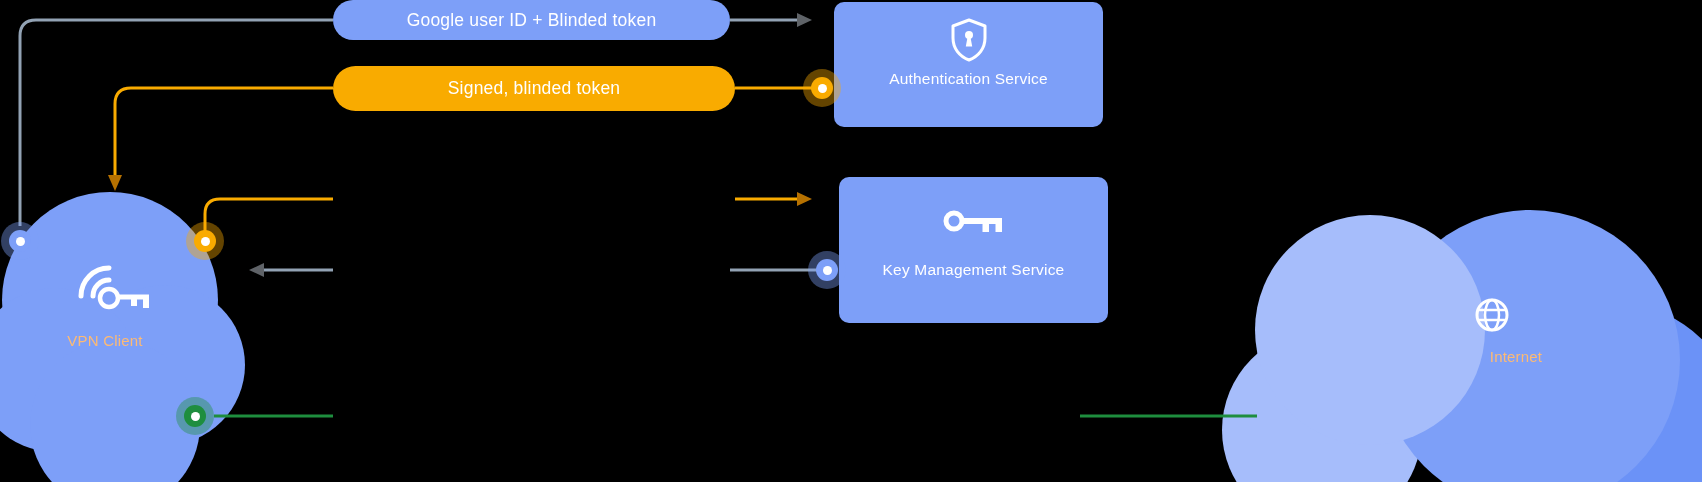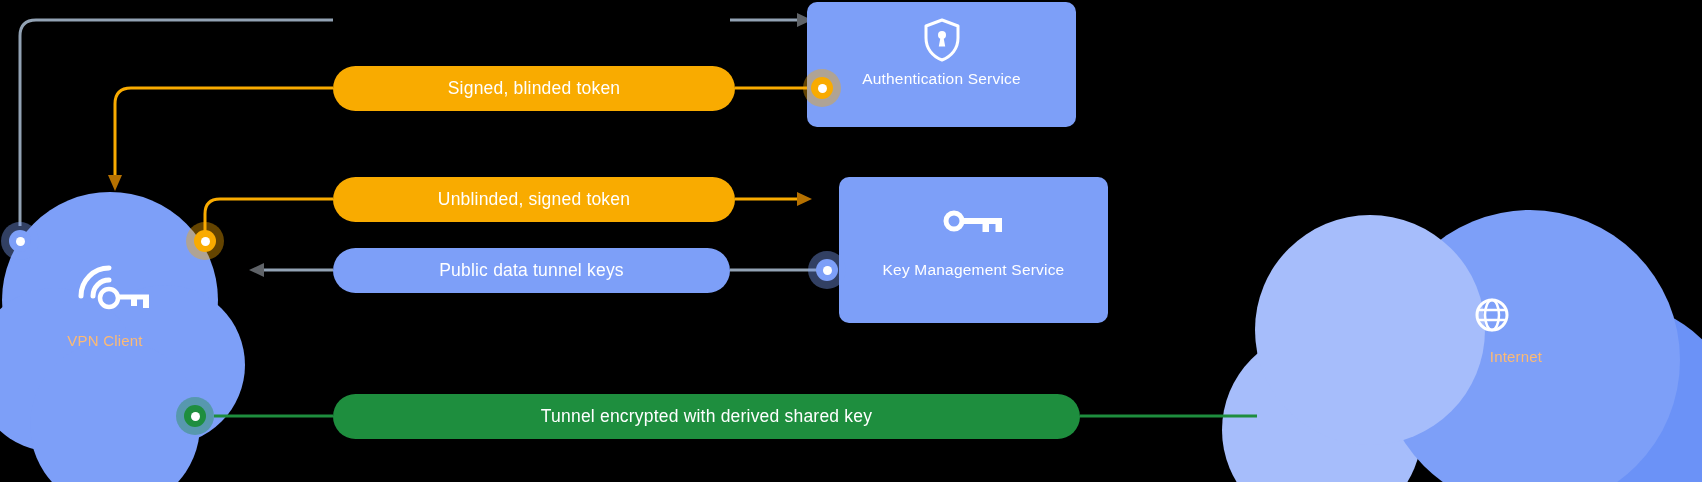--- a/index.html
+++ b/index.html
@@ -70,34 +70,28 @@
       <path class="s-gray" d="M827 270 H730"></path>
       <path class="s-gray" d="M333 270 H264"></path>
       <polygon class="f-agray" points="264,263 249,270 264,277"></polygon>
     </g>
     <g>
       <path class="s-green" d="M214 416 H333"></path>
       <path class="s-green" d="M1080 416 H1257"></path>
     </g>
   </svg>
 
+  <div class="pill" style="left: 333px; top: 0px; width: 397px; height: 40px; background: rgb(125, 159, 248);">
+    <span>Google user ID + Blinded token</span>
+  </div>
   <div class="pill" style="left: 333px; top: 66px; width: 402px; height: 45px; background: rgb(249, 171, 0);">
     <span>Signed, blinded token</span>
   </div>
-  <div class="pill" style="left: 333px; top: 177px; width: 402px; height: 45px; background: rgb(249, 171, 0);">
-    <span>Unblinded, signed token</span>
-  </div>
-  <div class="pill" style="left: 333px; top: 248px; width: 397px; height: 45px; background: rgb(125, 159, 248);">
-    <span>Public data tunnel keys</span>
-  </div>
-  <div class="pill" style="left: 333px; top: 394px; width: 747px; height: 45px; background: rgb(30, 142, 62);">
-    <span>Tunnel encrypted with derived shared key</span>
-  </div>
 
-  <div class="svc" style="left: 807px; top: 2px; width: 269px; height: 109px; padding-top: 16px; gap: 8px; background: rgb(125, 159, 248);">
+  <div class="svc" style="left: 834px; top: 2px; width: 269px; height: 109px; padding-top: 16px; gap: 8px; background: rgb(125, 159, 248);">
     <svg width="40" height="44" viewBox="0 0 40 44">
       <path d="M20 2 L36 8 V20 C36 30.5 29.5 38.5 20 42 C10.5 38.5 4 30.5 4 20 V8 Z" fill="none" stroke="#fff" stroke-width="3" stroke-linejoin="round"></path>
       <circle cx="20" cy="17" r="4" fill="#fff"></circle>
       <path d="M18.4 20 L16.8 28.5 H23.2 L21.6 20 Z" fill="#fff"></path>
     </svg>
     <span class="svc-label">Authentication Service</span>
   </div>
 
   <div class="svc" style="left: 811px; top: 177px; width: 269px; height: 120px; padding-top: 26px; gap: 22px; background: rgb(125, 159, 248); margin-left: 28px;">
     <svg width="64" height="36" viewBox="0 0 64 36">

